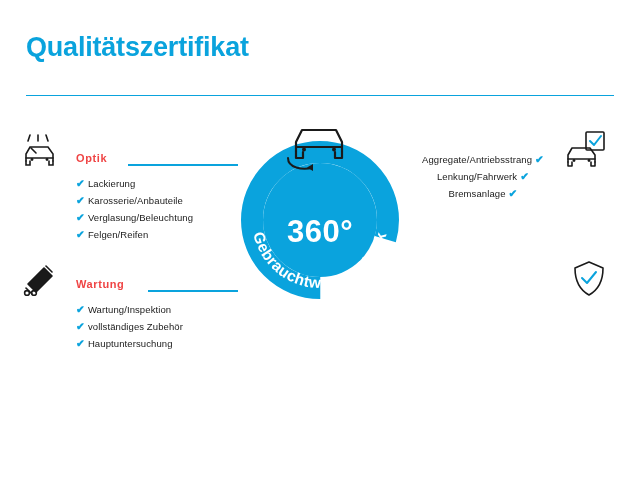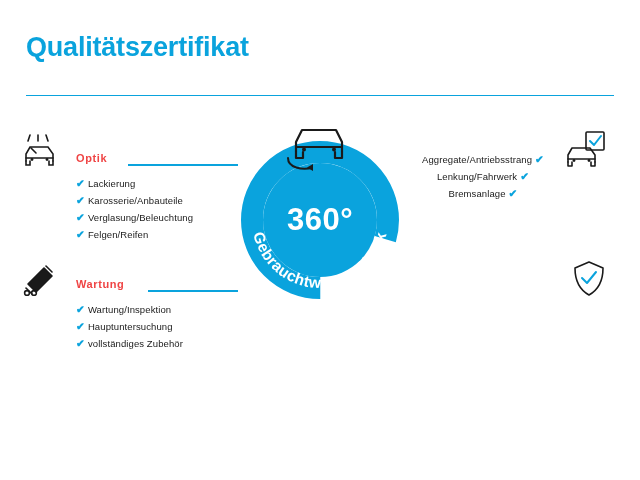--- a/index.html
+++ b/index.html
@@ -111,21 +111,21 @@
     position: absolute;
     left: 228px;
     top: 128px;
     width: 184px;
     height: 184px;
   }
   #badge svg { display: block; }
   .badge-360 {
     position: absolute;
     left: 0;
-    top: 4px;
+    top: 16px;
     width: 184px;
     height: 184px;
     display: flex;
     align-items: center;
     justify-content: center;
     pointer-events: none;
   }
   .badge-360 span {
     color: #ffffff;
     font-size: 31px;
@@ -213,22 +213,22 @@
     </div>
   </div>
 
   <div class="section" id="sec-wartung">
     <div class="sec-head">
       <div class="sec-title left">Wartung</div>
       <div class="sec-rule"></div>
     </div>
     <div class="items">
       <div class="item left-al"><span class="chk">✔</span><span>Wartung/Inspektion</span></div>
+      <div class="item left-al"><span class="chk">✔</span><span>vollständiges Zubehör</span></div>
       <div class="item left-al"><span class="chk">✔</span><span>Hauptuntersuchung</span></div>
-      <div class="item left-al"><span class="chk">✔</span><span>vollständiges Zubehör</span></div>
     </div>
   </div>
 
 
   <div id="badge">
     <svg width="184" height="184" viewBox="0 0 184 184">
       <defs>
         <path id="arcpath" d="M 24 92 A 68 68 0 0 0 160 92"></path>
       </defs>
 

